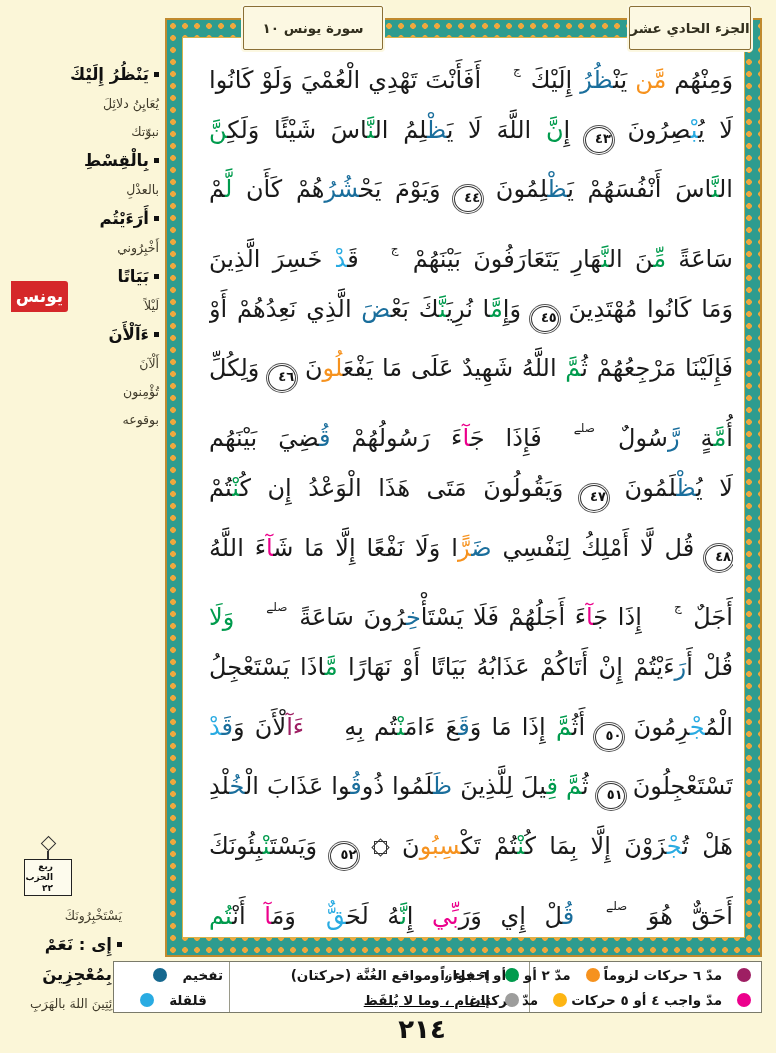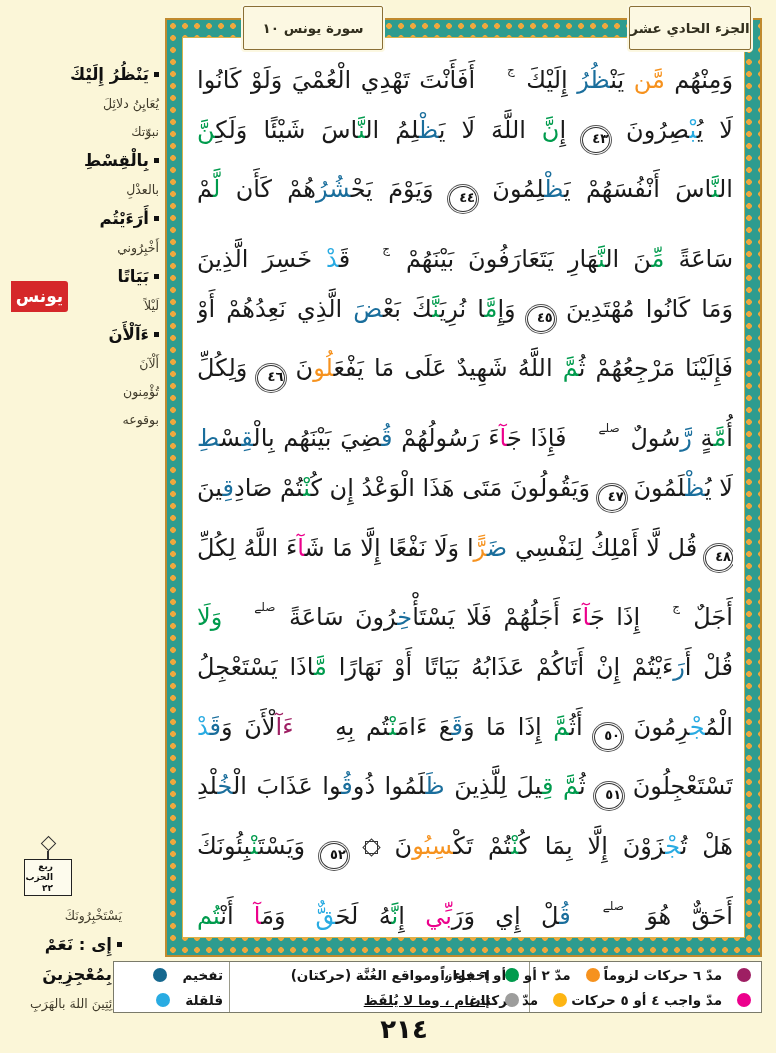--- a/index.html
+++ b/index.html
@@ -6,21 +6,21 @@
   body{font-family:"DejaVu Sans",sans-serif;background:#e8e4cf;}
   .page{position:relative;width:776px;height:1053px;background:#FBF6D8;overflow:hidden;margin:0 auto;}
 
   
   .frame{position:absolute;left:165px;top:18px;width:597px;height:939px;box-sizing:border-box;
     background-color:#2E9C8F;
     background-image:radial-gradient(circle at 6px 6px,#EDA83E 2.6px,rgba(0,0,0,0) 3.1px);
     background-size:12px 12px;
     border:2px solid #C08A2E;padding:17px 15px;}
   .sheet{background:#ffffff;width:100%;height:100%;box-sizing:border-box;
-    border:1px solid #D8B24A;padding:3px 11px 0 14px;}
+    border:1px solid #D8B24A;padding:3px 11px 0 26px;}
 
   
   .qline{height:59.7px;line-height:59.7px;font-size:24px;overflow:hidden;
     text-align:justify;text-align-last:justify;white-space:normal;color:#1a1a1a;}
   .c-k{color:#1a1a1a}.c-g{color:#009B4D}.c-b{color:#1A6E9C}.c-q{color:#29ABE2}
   .c-o{color:#F6921E}.c-p{color:#EC008C}.c-m{color:#9E1F63}
   .w{font-size:12px;color:#222;vertical-align:14px;margin:0 2px;}
   .sp{display:inline-block;width:30px;}
   .num{display:inline-block;min-width:24px;height:24px;line-height:22px;border:1.4px solid #333;
     border-radius:50%;box-shadow:0 0 0 1px #fff,0 0 0 2px #555;font-size:13px;font-weight:bold;
@@ -64,21 +64,21 @@
   .legend{position:absolute;left:113px;top:961px;width:649px;height:52px;box-sizing:border-box;
     background:#fff;border:1px solid #7a7a6a;display:flex;}
   .lg-col{box-sizing:border-box;display:flex;flex-direction:column;border-left:1px solid #9a9a8a;}
   .lg-col:last-child{border-left:none;}
   .lg-row{flex:1;display:flex;align-items:center;justify-content:space-between;padding:0 6px;}
   .lg-item{display:flex;align-items:center;font-size:13.5px;font-weight:bold;color:#161616;white-space:nowrap;gap:11px;}
   .lg-item.rev{flex-direction:row-reverse;}
   .dot{display:inline-block;width:14px;height:14px;border-radius:50%;margin:0 4px;flex:0 0 auto;}
 
   
-  .page-number{position:absolute;left:344px;top:1014px;width:120px;text-align:center;
+  .page-number{position:absolute;left:362px;top:1014px;width:120px;text-align:center;
     font-size:26px;font-weight:bold;color:#111;}
 </style>
 </head>
 <body>
 
 <div class="page">
 
   <div class="tab tab-surah">
     <span>سورة يونس ١٠</span>
   </div>
@@ -197,21 +197,21 @@
           </div>
         </div>
       </div>
       <div class="lg-col" style="width: 115px;">
         <div class="lg-row" style="justify-content: flex-start;">
           <div class="lg-item rev">
             <span class="dot" style="background: rgb(22, 104, 143);"></span>
             <span>تفخيم</span>
           </div>
         </div>
-        <div class="lg-row" style="justify-content: flex-start;">
+        <div class="lg-row" style="justify-content: center;">
           <div class="lg-item rev">
             <span class="dot" style="background: rgb(41, 171, 226);"></span>
             <span>قلقلة</span>
           </div>
         </div>
       </div>
     </div>
 
   <div class="page-number">٢١٤</div>
 

